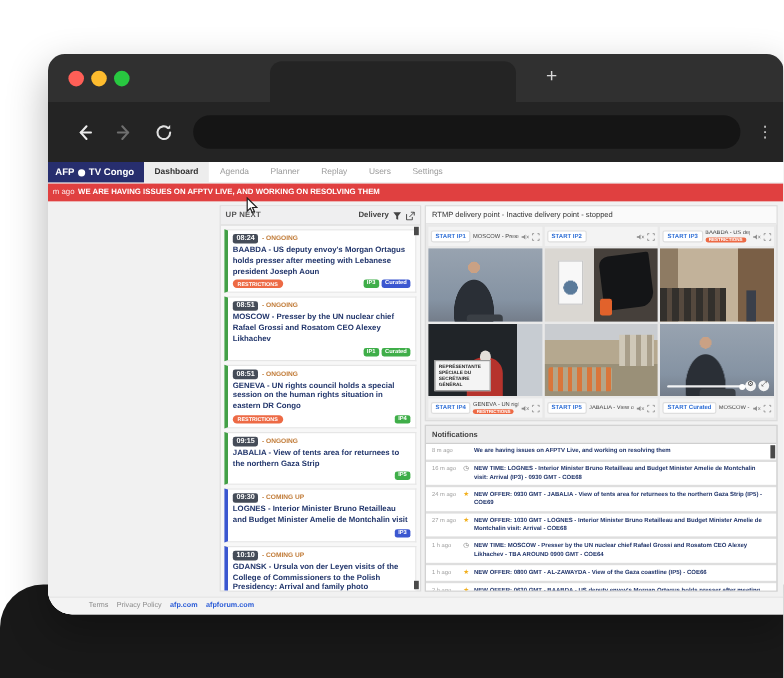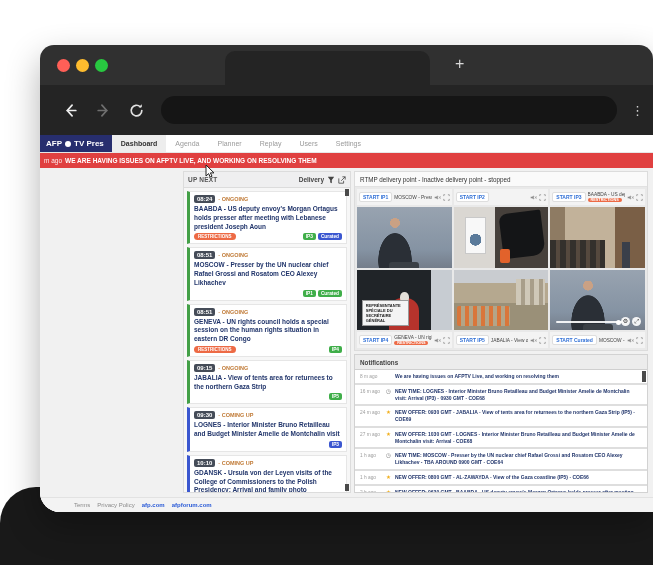--- a/index.html
+++ b/index.html
@@ -157,21 +157,21 @@
         </svg>
       <div class="addressbar" title=""></div>
       <div class="kebab">⋮</div>
     </div>
 
     <div class="app">
       <div class="appnav">
         <div class="brand">
           <span>AFP</span>
           <span class="branddot"></span>
-          <span>TV Pres</span>
+          <span>TV Congo</span>
         </div>
         <div class="navitem active">Dashboard</div>
         <div class="navitem">Agenda</div>
         <div class="navitem">Planner</div>
         <div class="navitem">Replay</div>
         <div class="navitem">Users</div>
         <div class="navitem">Settings</div>
       </div>
 
       <div class="alert">

